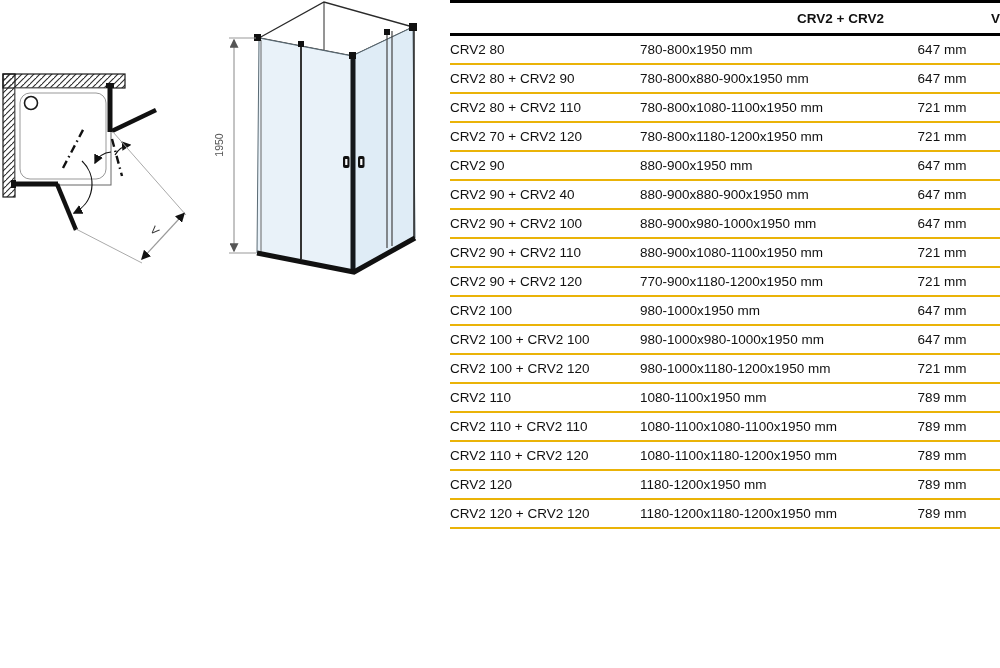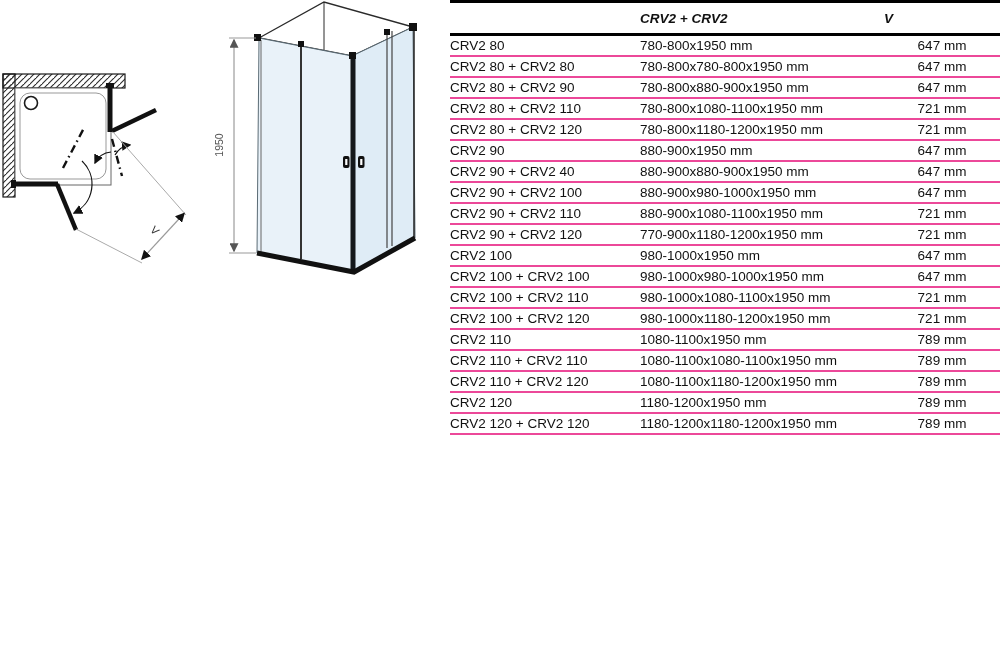--- a/index.html
+++ b/index.html
@@ -9,22 +9,22 @@
   #topview{left:0;top:0;width:210px;height:275px;}
   #iso{left:210px;top:0;width:215px;height:285px;}
 
   
   #tablewrap{position:absolute;left:450px;top:0;width:550px;height:668px;}
   table.spec{border-collapse:collapse;width:550px;table-layout:fixed;}
   table.spec col.c1{width:190px;}
   table.spec col.c2{width:244px;}
   table.spec col.c3{width:116px;}
   table.spec thead tr{border-top:3px solid #000;border-bottom:3px solid #000;height:33px;}
-  table.spec tbody tr{border-bottom:2px solid #ec4899;height:21px;}
-  table.spec th{font-size:13.5px;font-weight:700;text-align:left;padding:0;font-style:italic;}
+  table.spec tbody tr{border-bottom:2px solid #eab308;height:29px;}
+  table.spec th{font-size:13.5px;font-weight:700;text-align:right;padding:0;}
   table.spec td{font-size:13.5px;font-weight:400;padding:0;white-space:nowrap;}
   td.model{text-align:left;padding-left:37px;}
   td.dims{text-align:left;}
   td.vval{text-align:center;padding-right:68px;}
   th.vhead{padding-right:68px;}
 </style>
 </head>
 <body>
 
 <div id="page">
@@ -125,36 +125,31 @@
           <th class="vhead">V</th>
         </tr>
       </thead>
       <tbody>
         <tr>
             <td class="model">CRV2 80</td>
             <td class="dims">780-800x1950 mm</td>
             <td class="vval">647 mm</td>
           </tr>
         <tr>
-            <td class="model">CRV2 80 + CRV2 80</td>
-            <td class="dims">780-800x780-800x1950 mm</td>
-            <td class="vval">647 mm</td>
-          </tr>
-        <tr>
             <td class="model">CRV2 80 + CRV2 90</td>
             <td class="dims">780-800x880-900x1950 mm</td>
             <td class="vval">647 mm</td>
           </tr>
         <tr>
             <td class="model">CRV2 80 + CRV2 110</td>
             <td class="dims">780-800x1080-1100x1950 mm</td>
             <td class="vval">721 mm</td>
           </tr>
         <tr>
-            <td class="model">CRV2 80 + CRV2 120</td>
+            <td class="model">CRV2 70 + CRV2 120</td>
             <td class="dims">780-800x1180-1200x1950 mm</td>
             <td class="vval">721 mm</td>
           </tr>
         <tr>
             <td class="model">CRV2 90</td>
             <td class="dims">880-900x1950 mm</td>
             <td class="vval">647 mm</td>
           </tr>
         <tr>
             <td class="model">CRV2 90 + CRV2 40</td>
@@ -178,25 +173,20 @@
           </tr>
         <tr>
             <td class="model">CRV2 100</td>
             <td class="dims">980-1000x1950 mm</td>
             <td class="vval">647 mm</td>
           </tr>
         <tr>
             <td class="model">CRV2 100 + CRV2 100</td>
             <td class="dims">980-1000x980-1000x1950 mm</td>
             <td class="vval">647 mm</td>
-          </tr>
-        <tr>
-            <td class="model">CRV2 100 + CRV2 110</td>
-            <td class="dims">980-1000x1080-1100x1950 mm</td>
-            <td class="vval">721 mm</td>
           </tr>
         <tr>
             <td class="model">CRV2 100 + CRV2 120</td>
             <td class="dims">980-1000x1180-1200x1950 mm</td>
             <td class="vval">721 mm</td>
           </tr>
         <tr>
             <td class="model">CRV2 110</td>
             <td class="dims">1080-1100x1950 mm</td>
             <td class="vval">789 mm</td>

